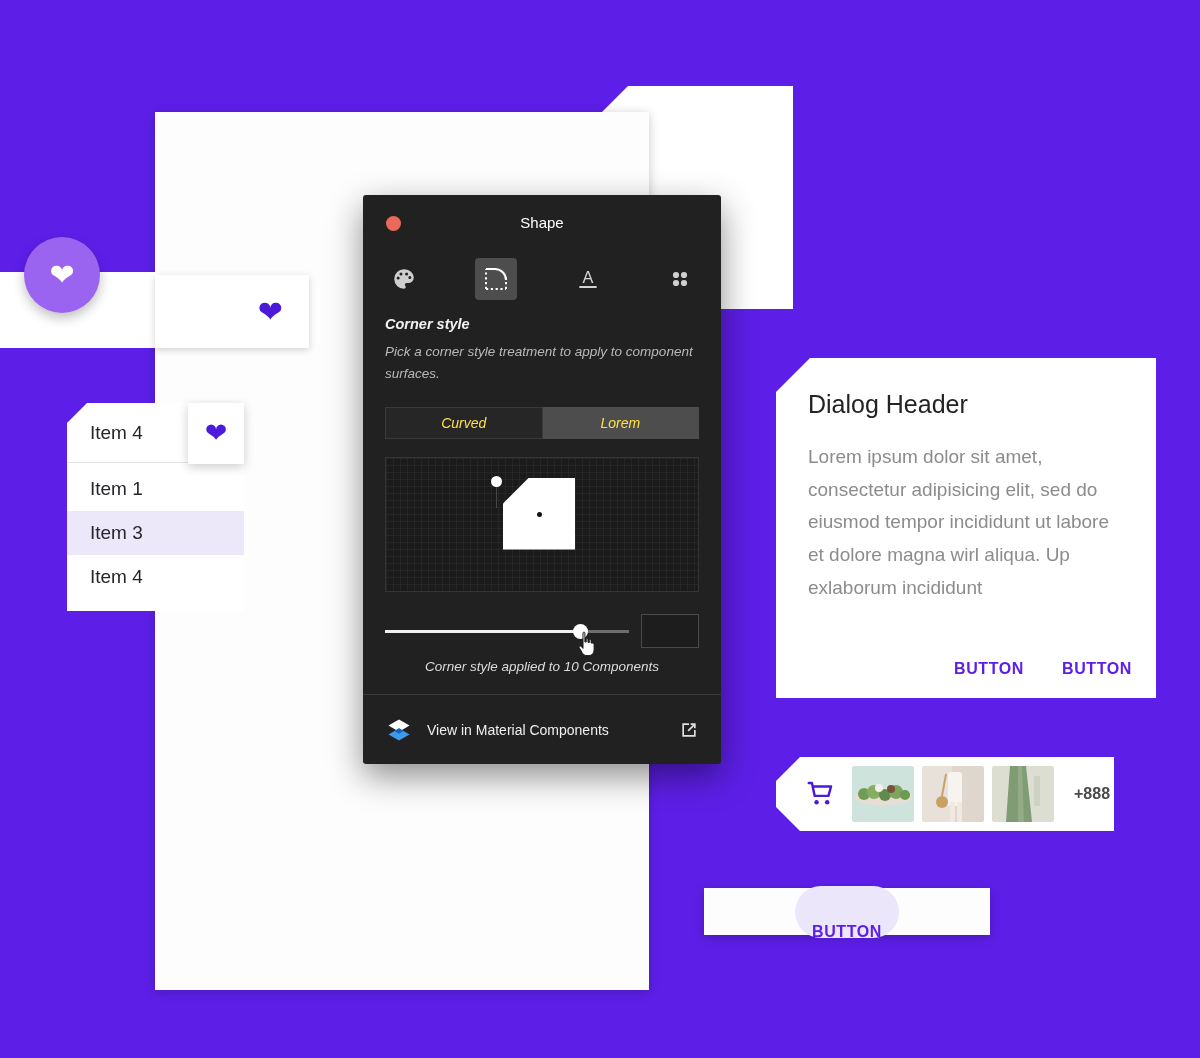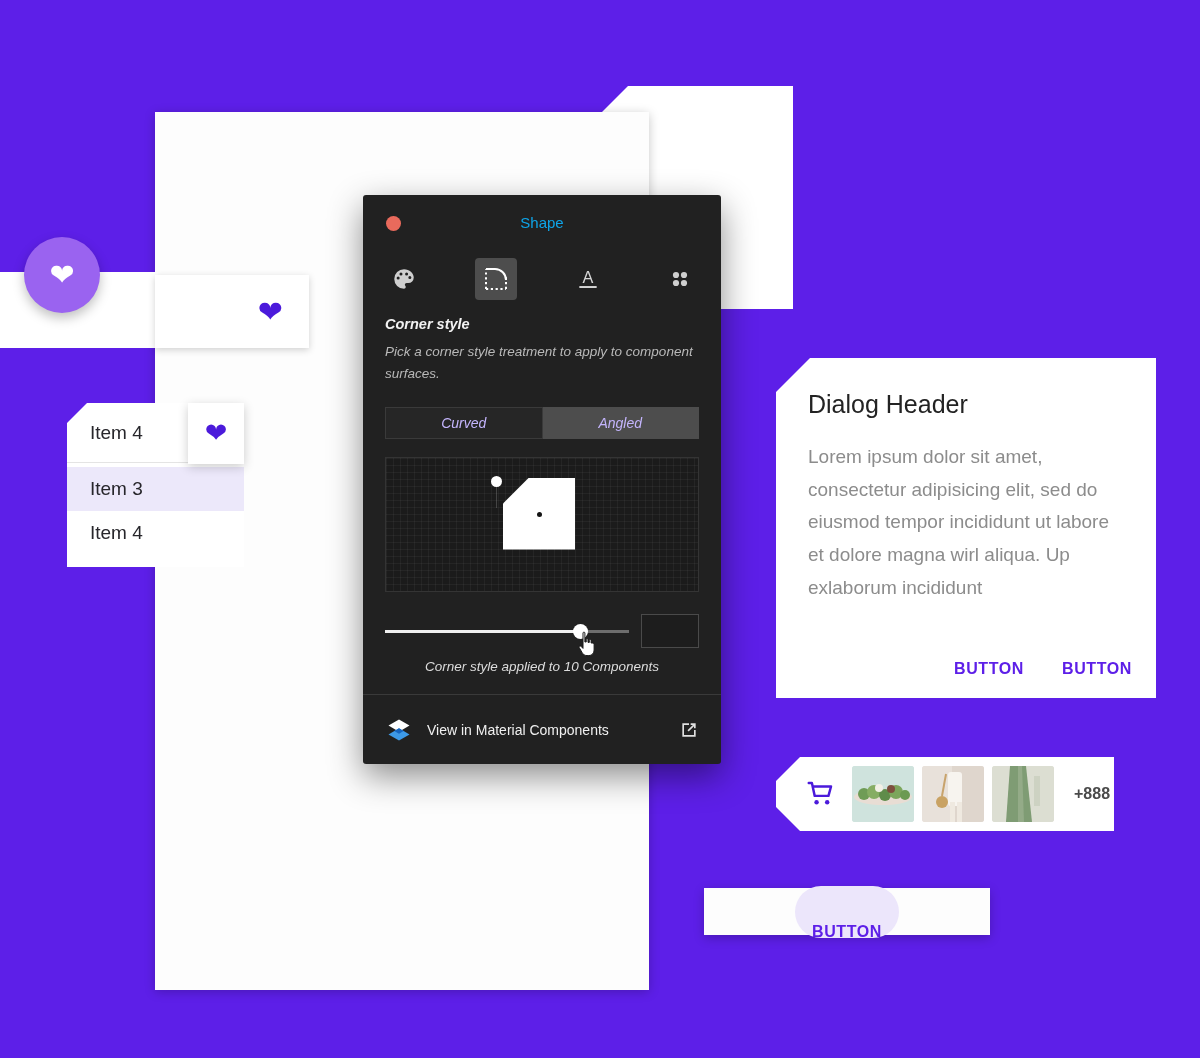--- a/index.html
+++ b/index.html
@@ -120,21 +120,21 @@
   .sd-titlebar {
     position: relative;
     height: 55px;
     display: flex; align-items: center; justify-content: center;
   }
   .sd-close-dot {
     position: absolute; left: 23px; top: 21px;
     width: 15px; height: 15px; border-radius: 50%;
     background: #e96a5c;
   }
-  .sd-title { font-size: 15px; color: #0ea5e9; }
+  .sd-title { font-size: 15px; color: #ffffff; }
 
   .sd-toolbar {
     display: flex; align-items: center;
     padding: 0 20px;
     height: 58px;
     justify-content: space-between;
   }
   .tool-btn {
     width: 42px; height: 42px;
     display: flex; align-items: center; justify-content: center;
@@ -149,21 +149,21 @@
   }
   .sd-section-desc {
     font-size: 13.5px; color: #b9b9b9; line-height: 1.65;
     margin-bottom: 21px;
   }
 
   .seg-group { display: flex; width: 100%; height: 32px; }
   .seg {
     flex: 1;
     display: flex; align-items: center; justify-content: center;
-    font-size: 14px; color: #c4b5fd;
+    font-size: 14px; color: #fde047;
     background: #262626;
     border: 1px solid #3a3a3a;
   }
   .seg + .seg { border-left: none; }
   .seg.active { background: #4d4d4d; border-color: #4d4d4d; }
 
   .canvas-box {
     margin-top: 18px;
     height: 135px;
     background: #1b1b1b;
@@ -340,20 +340,21 @@
   </div>
   <div class="fab-heart">
     <span class="heart-glyph">❤</span>
   </div>
 
   <div class="dropdown">
     <div class="dropdown-field">
       <span class="dd-value">Item 4</span>
     </div>
     <div class="dropdown-list">
+      <div class="dd-item">Item 1</div>
       <div class="dd-item selected">Item 3</div>
       <div class="dd-item">Item 4</div>
     </div>
   </div>
   <div class="dropdown-heart-btn">
     <span class="heart-glyph">❤</span>
   </div>
 
   <div class="shape-dialog">
     <div class="sd-titlebar">
@@ -390,21 +391,21 @@
         </svg>
       </div>
     </div>
 
     <div class="sd-body">
       <div class="sd-section-title">Corner style</div>
       <div class="sd-section-desc">Pick a corner style treatment to apply to component surfaces.</div>
 
       <div class="seg-group">
         <div class="seg">Curved</div>
-        <div class="seg active">Angled</div>
+        <div class="seg active">Lorem</div>
       </div>
 
       <div class="canvas-box">
         <div class="canvas-handle-line"></div>
         <div class="canvas-shape"></div>
         <div class="canvas-center-dot"></div>
         <div class="canvas-handle"></div>
       </div>
 
       <div class="slider-row">

